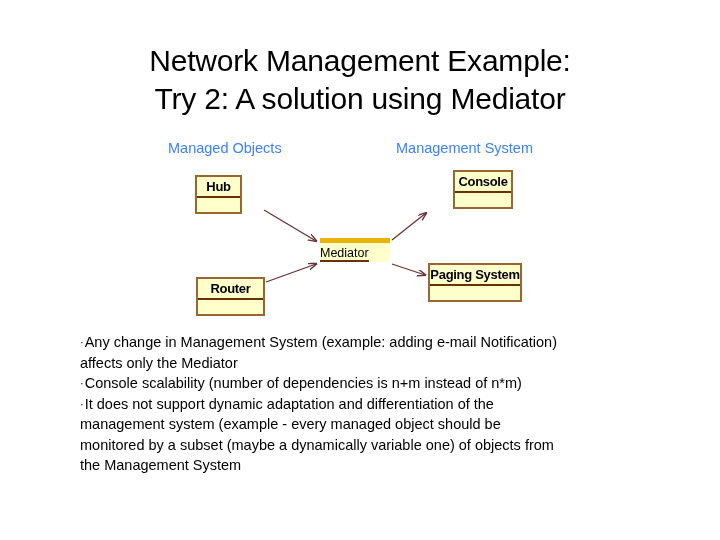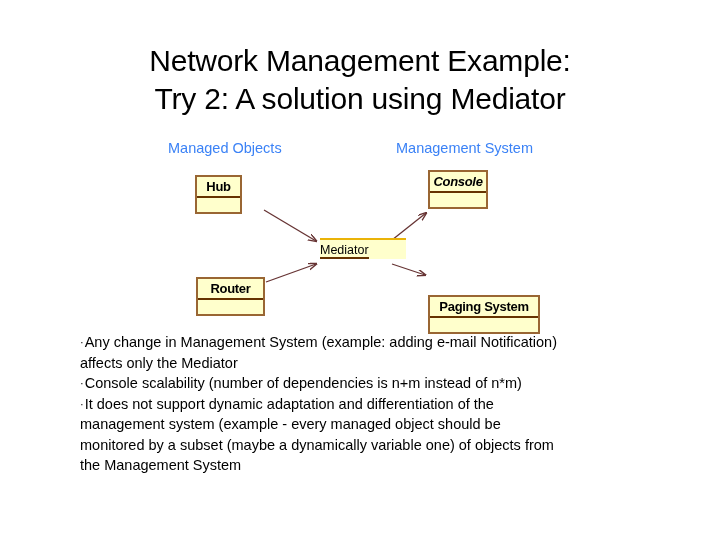--- a/index.html
+++ b/index.html
@@ -72,42 +72,42 @@
   .node .node-body {
     display: block;
     height: 14px;
   }
 
   
   #node-mediator {
     position: absolute;
     left: 320px;
     top: 108px;
-    width: 86px;
+    width: 70px;
     background: #ffffcc;
     border: none;
-    border-top: 2px solid #eab308;
+    border-top: 5px solid #eab308;
     box-sizing: border-box;
   }
   #node-mediator .node-title {
     height: 20px;
     line-height: 18px;
     border-bottom: 2px solid #663300;
     font-size: 12.5px;
   }
   #node-mediator .node-body {
     height: 9px;
     border-bottom: 2px solid #663300;
   }
   #node-mediator .node-body.last { border-bottom: 2px solid #663300; }
 
   #node-hub           { left: 195px; top: 45px;  width: 47px; }
   #node-router        { left: 196px; top: 147px; width: 69px; }
-  #node-console       { left: 428px; top: 40px;  width: 60px; font-style: italic; }
-  #node-paging-system { left: 428px; top: 133px; width: 112px; margin-top: 32px; }
+  #node-console       { left: 453px; top: 40px;  width: 60px; }
+  #node-paging-system { left: 428px; top: 133px; width: 94px; }
 
   #connectors {
     position: absolute;
     left: 0; top: 0;
     width: 720px; height: 190px;
     pointer-events: none;
   }
 
   
   #body-text {

